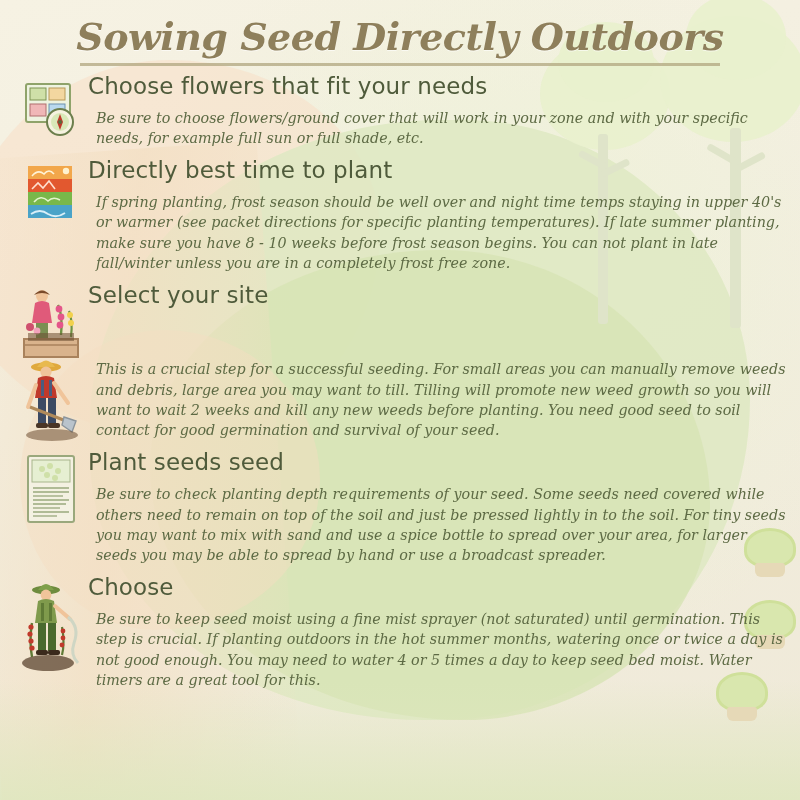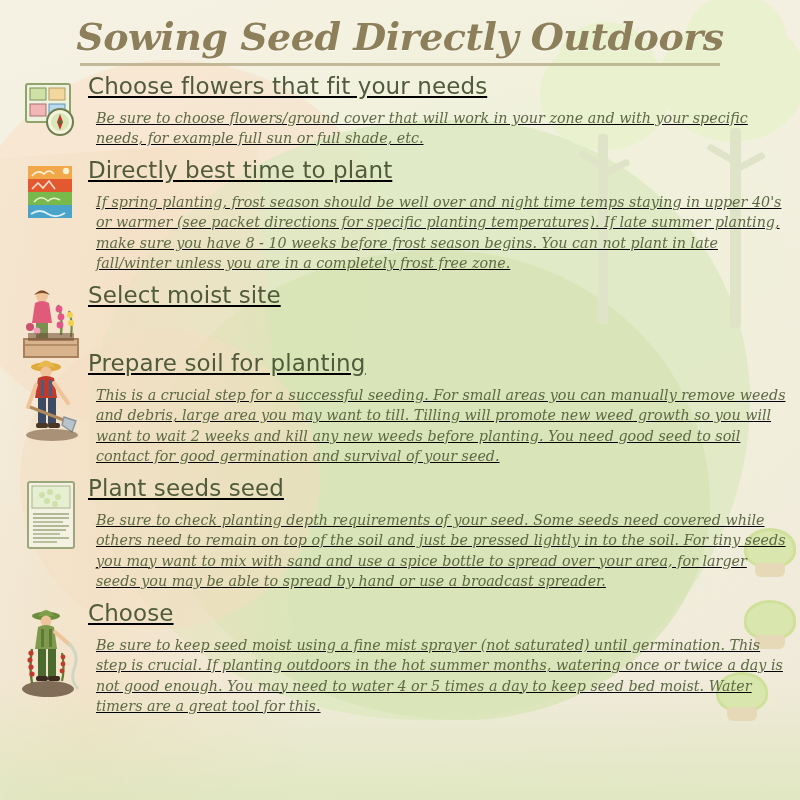--- a/index.html
+++ b/index.html
@@ -163,21 +163,20 @@
     top: 74px;
     width: 800px;
     z-index: 4;
   }
   .step {
     position: relative;
     display: flex;
     align-items: flex-start;
     padding: 0 2px 0 16px;
     margin-bottom: 2px;
-    text-decoration: underline;
   }
   .icon-wrap {
     flex: 0 0 72px;
     width: 72px;
     min-height: 60px;
     display: flex;
     align-items: flex-start;
     justify-content: center;
     padding-top: 4px;
   }
@@ -321,21 +320,21 @@
             <circle cx="8" cy="40" r="4" fill="#cf4f6e"></circle>
             <circle cx="15" cy="44" r="3.4" fill="#f2a3bc"></circle>
 
             <rect x="2" y="52" width="54" height="18" fill="#d9b38c" stroke="#a9825c" stroke-width="2"></rect>
             <path d="M2 58 H56" stroke="#a9825c" stroke-width="1.4"></path>
             <rect x="6" y="46" width="46" height="8" fill="#6b4f33" opacity="0.55"></rect>
           </svg>
         </span>
       </div>
       <div class="text-wrap">
-        <h2 class="step-title">Select moist site</h2>
+        <h2 class="step-title">Select your site</h2>
       </div>
     </div>
 
     <div class="step">
       <div class="icon-wrap">
         <span class="icon-art">
           <svg width="60" height="92" viewBox="0 0 60 92">
 
             <ellipse cx="24" cy="12" rx="15" ry="4.5" fill="#e0a93c"></ellipse>
             <path d="M15 12 q9 -13 18 0 Z" fill="#e8b94e"></path>
@@ -355,21 +354,20 @@
             <path d="M32 28 L46 48" stroke="#f0c49a" stroke-width="4" stroke-linecap="round"></path>
             <path d="M14 30 L6 52" stroke="#f0c49a" stroke-width="4" stroke-linecap="round"></path>
             <path d="M8 52 L44 66" stroke="#b08a5a" stroke-width="3"></path>
             <path d="M42 62 l12 4 l-4 11 l-10 -7 Z" fill="#b9c3cc" stroke="#8a949c" stroke-width="1.4"></path>
 
             <ellipse cx="30" cy="80" rx="26" ry="6" fill="#6b4f33" opacity="0.55"></ellipse>
           </svg>
         </span>
       </div>
       <div class="text-wrap">
-        <h2 class="step-title">Prepare soil for planting</h2>
         <p class="step-body">This is a crucial step for a successful seeding. For small areas you can manually remove weeds and debris, large area you may want to till. Tilling will promote new weed growth so you will want to wait 2 weeks and kill any new weeds before planting. You need good seed to soil contact for good germination and survival of your seed.</p>
       </div>
     </div>
 
     <div class="step">
       <div class="icon-wrap">
         <span class="icon-art">
           <svg width="60" height="80" viewBox="0 0 60 80">
             <rect x="6" y="2" width="46" height="66" rx="2" fill="#f4f1e2" stroke="#9aa87c" stroke-width="2"></rect>
             <rect x="10" y="6" width="38" height="22" fill="#e6efd2" stroke="#a8b68c" stroke-width="1"></rect>

